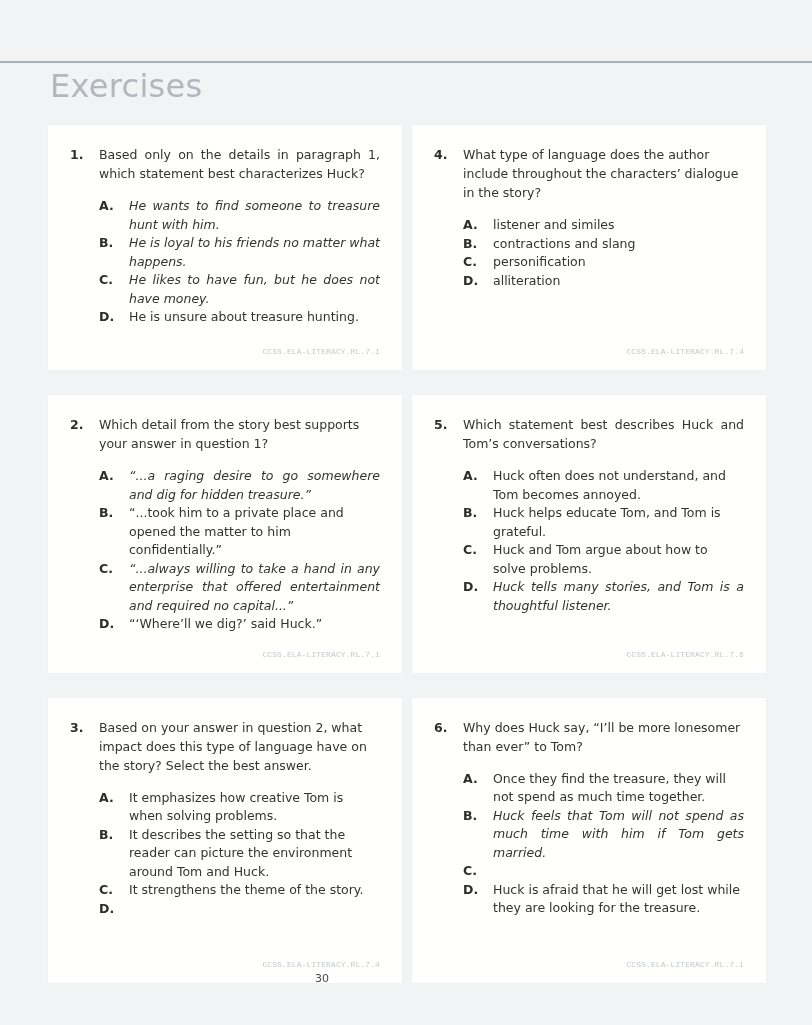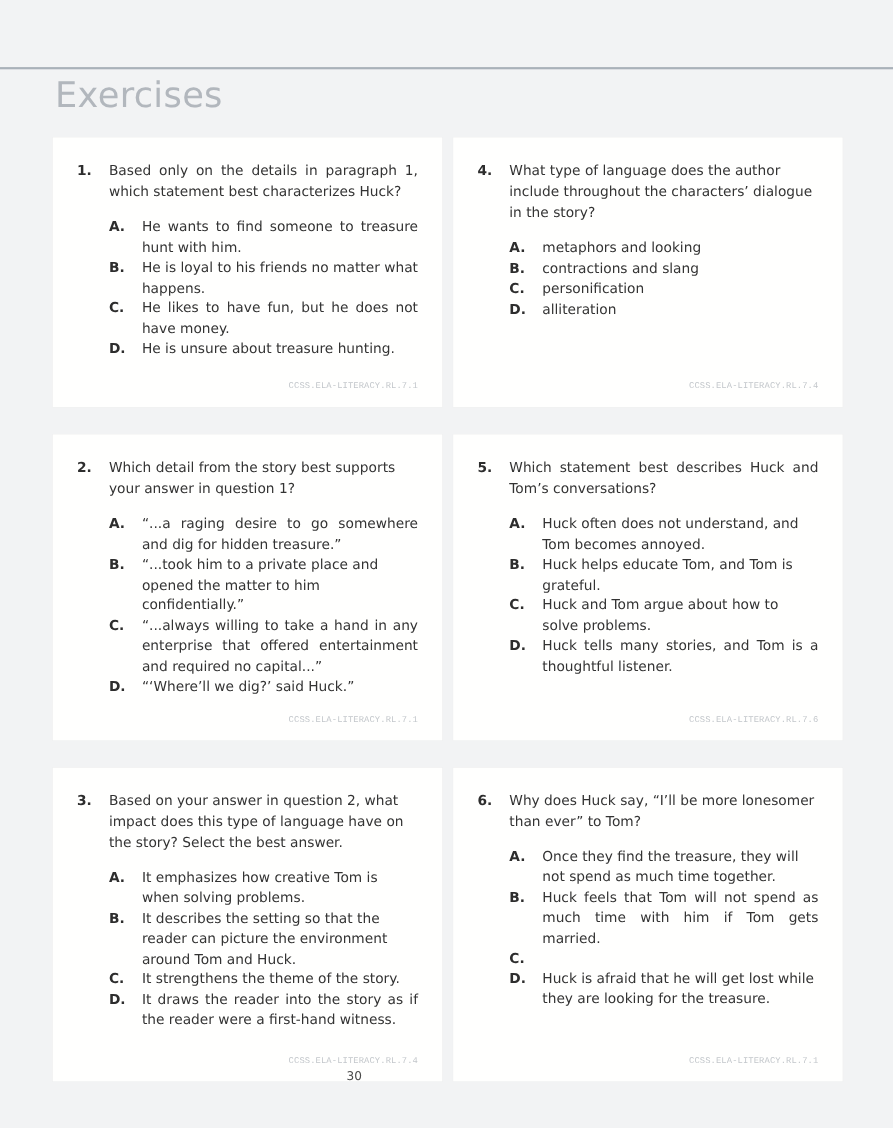--- a/index.html
+++ b/index.html
@@ -106,21 +106,21 @@
     font-weight: 700;
     color: #2d2d2d;
     line-height: 18.5px;
   }
   .opt-text {
     flex: 1 1 auto;
     font-size: 12.5px;
     line-height: 18.5px;
     color: #333333;
   }
-  .opt-text.justify { text-align: justify; text-align-last: left; }
+  .opt-text.justify { text-align: justify; text-align-last: left; font-style: italic; }
 
   
   .ccss {
     margin-top: auto;
     padding-top: 16px;
     text-align: right;
     font-size: 8px;
     letter-spacing: 0.1px;
     color: #c3c7cb;
     font-family: Liberation Mono, monospace;
@@ -172,21 +172,21 @@
       <div class="ccss">CCSS.ELA-LITERACY.RL.7.1</div>
     </div>
     <div class="card h1">
       <div class="q-head">
         <div class="q-num">4.</div>
         <div class="q-text">What type of language does the author include throughout the characters’ dialogue in the story?</div>
       </div>
       <div class="options">
         <div class="opt">
           <div class="opt-letter">A.</div>
-          <div class="opt-text">metaphors and looking</div>
+          <div class="opt-text">listener and similes</div>
         </div>
         <div class="opt">
           <div class="opt-letter">B.</div>
           <div class="opt-text">contractions and slang</div>
         </div>
         <div class="opt">
           <div class="opt-letter">C.</div>
           <div class="opt-text">personification</div>
         </div>
         <div class="opt">
@@ -259,21 +259,20 @@
         <div class="opt">
           <div class="opt-letter">B.</div>
           <div class="opt-text">It describes the setting so that the reader can picture the environment around Tom and Huck.</div>
         </div>
         <div class="opt">
           <div class="opt-letter">C.</div>
           <div class="opt-text">It strengthens the theme of the story.</div>
         </div>
         <div class="opt">
           <div class="opt-letter">D.</div>
-          <div class="opt-text justify">It draws the reader into the story as if the reader were a first-hand witness.</div>
         </div>
       </div>
       <div class="ccss">CCSS.ELA-LITERACY.RL.7.4</div>
     </div>
     <div class="card h3">
       <div class="q-head">
         <div class="q-num">6.</div>
         <div class="q-text">Why does Huck say, “I’ll be more lonesomer than ever” to Tom?</div>
       </div>
       <div class="options">

